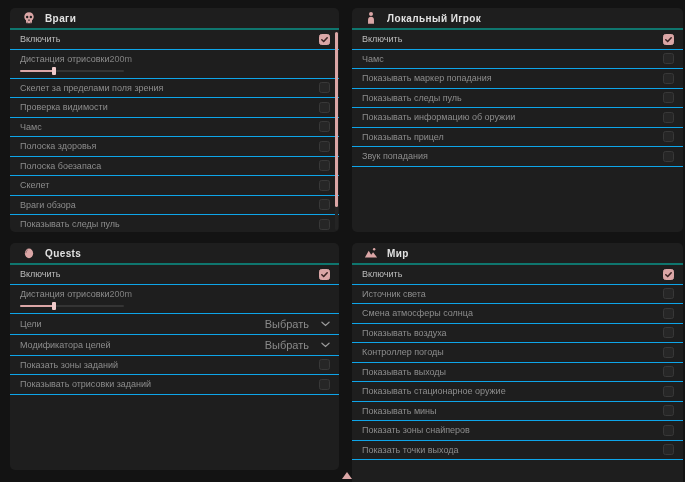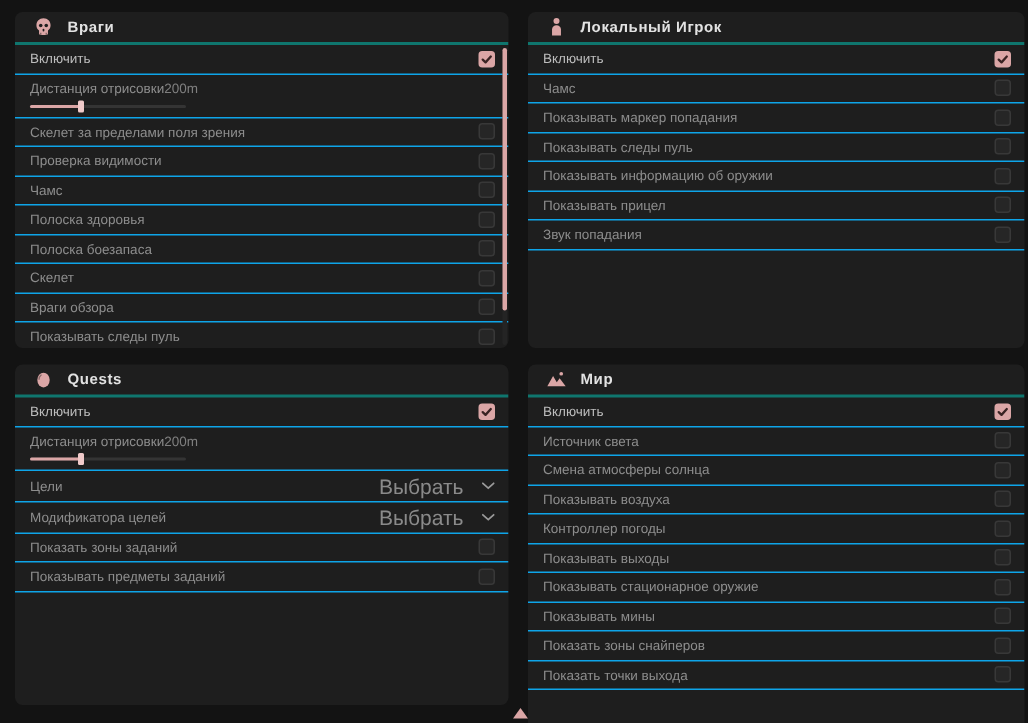--- a/index.html
+++ b/index.html
@@ -73,21 +73,21 @@
   }
   .fill { position:absolute; left:0; top:0; height:2px; background:#dba6a6; border-radius:1px; }
   .thumb {
     position:absolute; top:-3px;
     width:4px; height:8px;
     background:#f0caca;
     border-radius:1px;
   }
 
   .dd { display:flex; align-items:center; gap:12px; }
-  .dd-value { color:#8a8a8a; font-size:14px; }
+  .dd-value { color:#8a8a8a; font-size:11px; }
   .chevron svg { width:9px; height:6px; display:block; }
 
   .scroll-track {
     position:absolute; right:1px; top:24px;
     width:3px; height:198px;
     background:#242424;
     border-radius:2px;
   }
   .scroll-thumb {
     position:absolute; right:0; top:0;
@@ -273,21 +273,21 @@
                   <path d="M1 1 5 4.6 9 1" stroke="#9a9a9a" stroke-width="1.3" fill="none" stroke-linecap="round"></path>
                 </svg>
               </span>
             </span>
           </div>
           <div class="row row-checkbox">
             <span class="label">Показать зоны заданий</span>
             <span class="checkbox"></span>
           </div>
           <div class="row row-checkbox">
-            <span class="label">Показывать предметы заданий</span>
+            <span class="label">Показывать отрисовки заданий</span>
             <span class="checkbox"></span>
           </div>
         </div>
       </section>
       <section class="panel p4">
         <div class="panel-header">
           <span class="icon">
             <svg viewBox="0 0 16 16">
               <path d="M1 13.2 5.4 5.4l2.8 4.6 2.2-3 4.6 6.2z" fill="#dba6a6"></path>
               <circle cx="11.6" cy="3.6" r="1.4" fill="#dba6a6"></circle>

